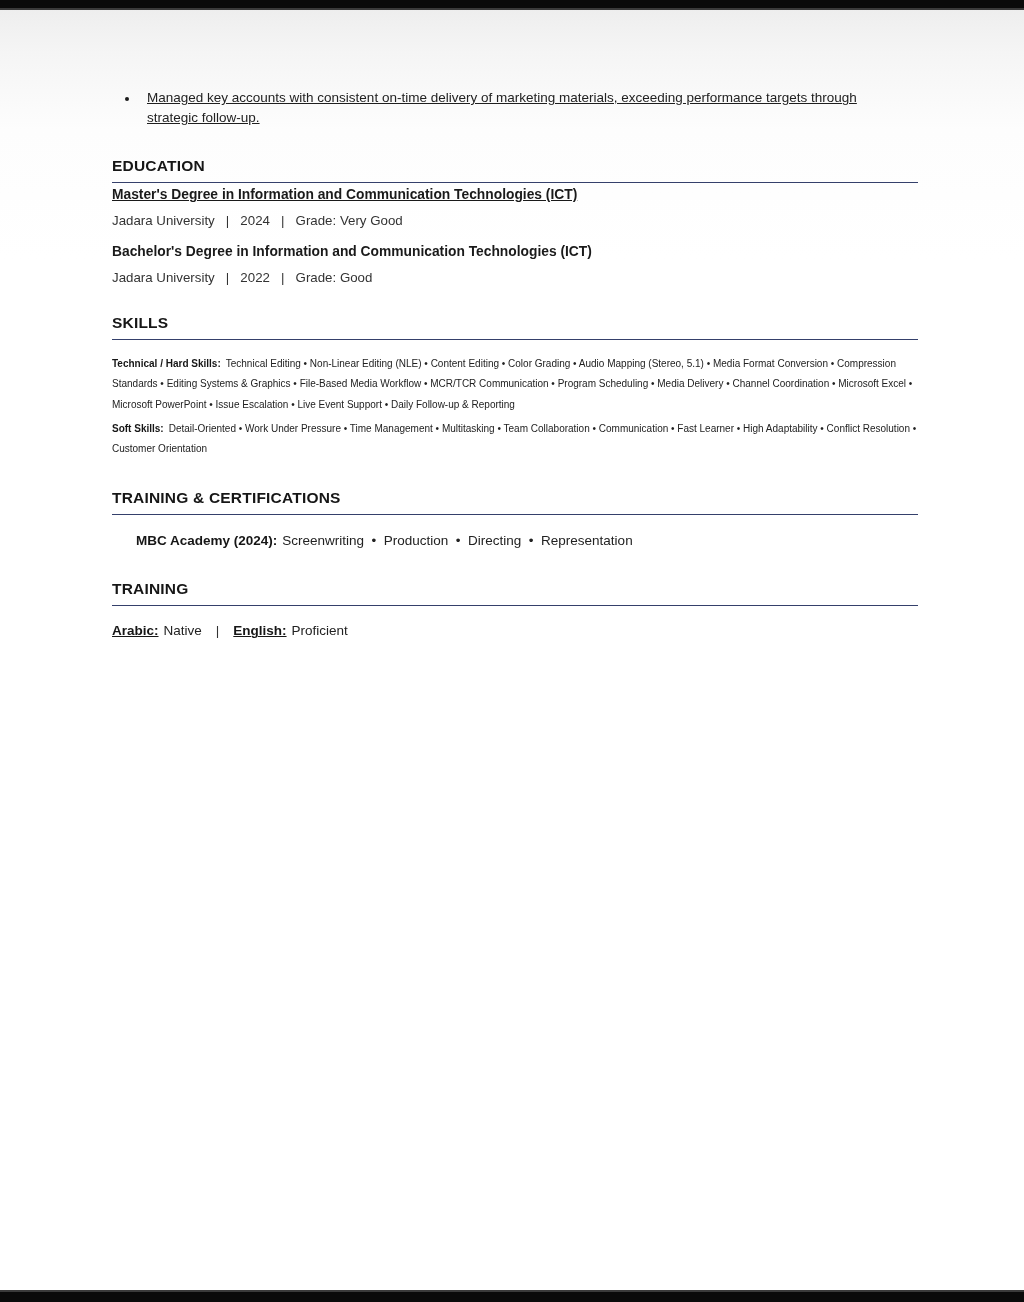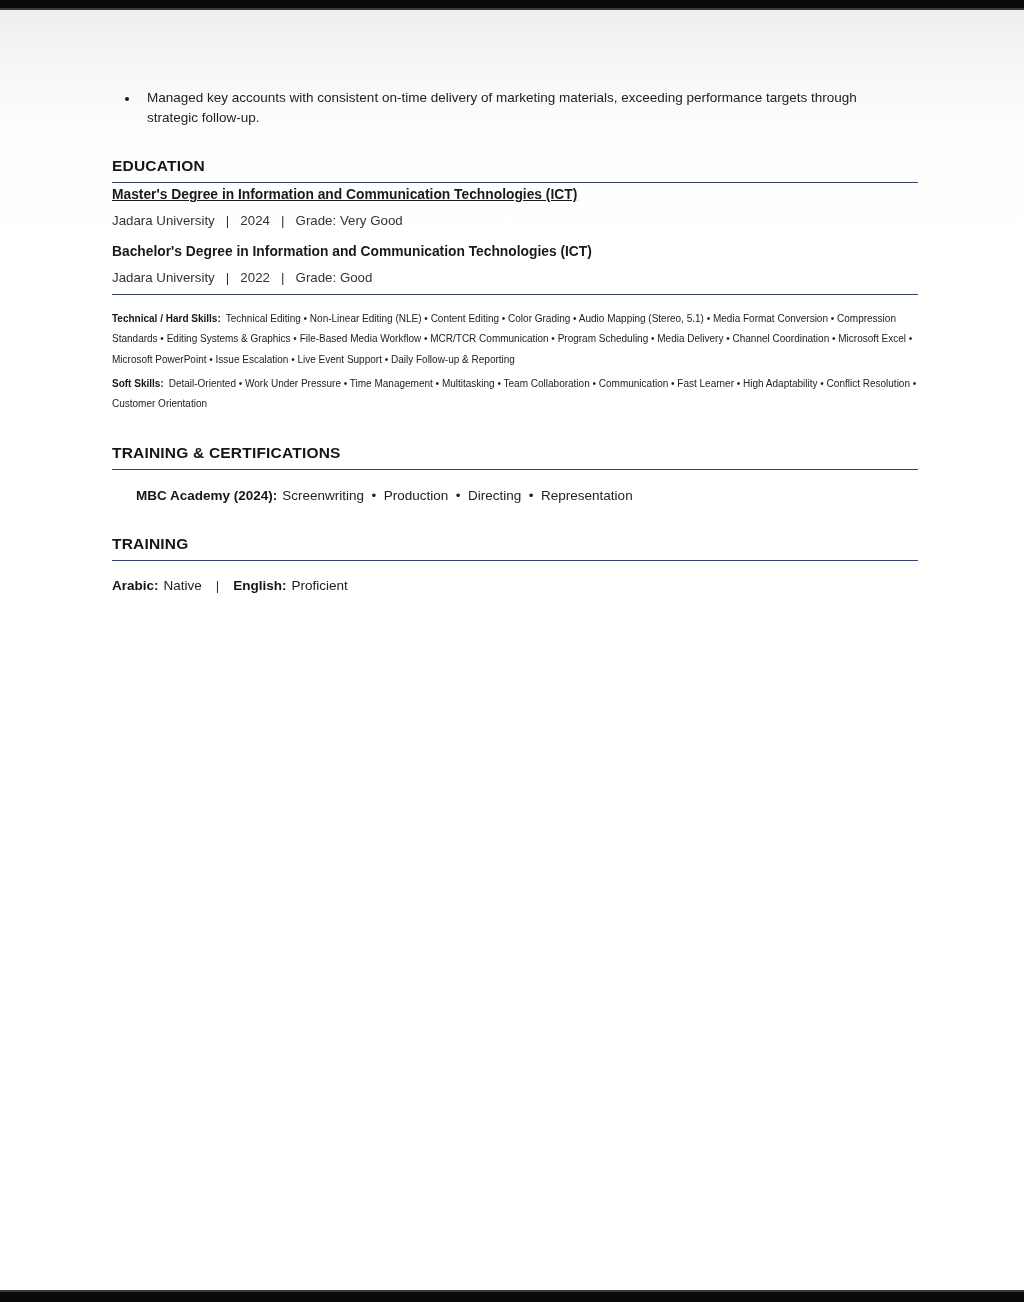--- a/index.html
+++ b/index.html
@@ -28,20 +28,21 @@
     position: absolute;
     left: 112px;
     right: 106px;
     top: 88px;
     color: #1f1f1f;
   }
 
   .bullet-list {
     margin-left: 27px;
     margin-right: 8px;
+    text-decoration: underline;
   }
   .bullet-list li {
     font-size: 13.5px;
     line-height: 20px;
     color: #222;
     padding-left: 8px;
   }
   .bullet-list li::marker { color: #1a1a1a; font-size: 12px; }
 
   .section-heading {
@@ -100,21 +101,21 @@
     padding-left: 24px;
   }
   .training-line .label { font-weight: bold; color: #161616; margin-right: 5px; }
 
   .lang-line {
     margin-top: 15px;
     font-size: 13.5px;
     line-height: 20px;
     color: #222;
   }
-  .lang-line .label { font-weight: bold; color: #161616; }
+  .lang-line .label { font-weight: bold; color: #161616; text-decoration: underline; }
   .lang-line .sep { margin: 0 14px; color: #333; }
   .lang-line .value { margin-left: 5px; }
 </style>
 </head>
 <body>
 
 <div class="canvas">
 
   <div class="edge-bar top"></div>
 
@@ -126,20 +127,21 @@
 
     <h2 class="section-heading edu-heading">EDUCATION</h2>
     <hr class="section-rule">
 
     <div class="degree-title first">Master's Degree in Information and Communication Technologies (ICT)</div>
     <div class="degree-details">Jadara University   |   2024   |   Grade: Very Good</div>
 
     <div class="degree-title second">Bachelor's Degree in Information and Communication Technologies (ICT)</div>
     <div class="degree-details">Jadara University   |   2022   |   Grade: Good</div>
 
+    <h2 class="section-heading skills-heading">SKILLS</h2>
     <hr class="section-rule">
 
     <p class="body-par hard-skills"><span class="label">Technical / Hard Skills:</span><span>Technical Editing • Non-Linear Editing (NLE) • Content Editing • Color Grading • Audio Mapping (Stereo, 5.1) • Media Format Conversion • Compression Standards • Editing Systems &amp; Graphics • File-Based Media Workflow • MCR/TCR Communication • Program Scheduling • Media Delivery • Channel Coordination • Microsoft Excel • Microsoft PowerPoint • Issue Escalation • Live Event Support • Daily Follow-up &amp; Reporting</span></p>
 
     <p class="body-par soft-skills"><span class="label">Soft Skills:</span><span>Detail-Oriented • Work Under Pressure • Time Management • Multitasking • Team Collaboration • Communication • Fast Learner • High Adaptability • Conflict Resolution • Customer Orientation</span></p>
 
     <h2 class="section-heading training-heading">TRAINING &amp; CERTIFICATIONS</h2>
     <hr class="section-rule">
 
     <p class="training-line"><span class="label">MBC Academy (2024):</span><span>Screenwriting  •  Production  •  Directing  •  Representation</span></p>

